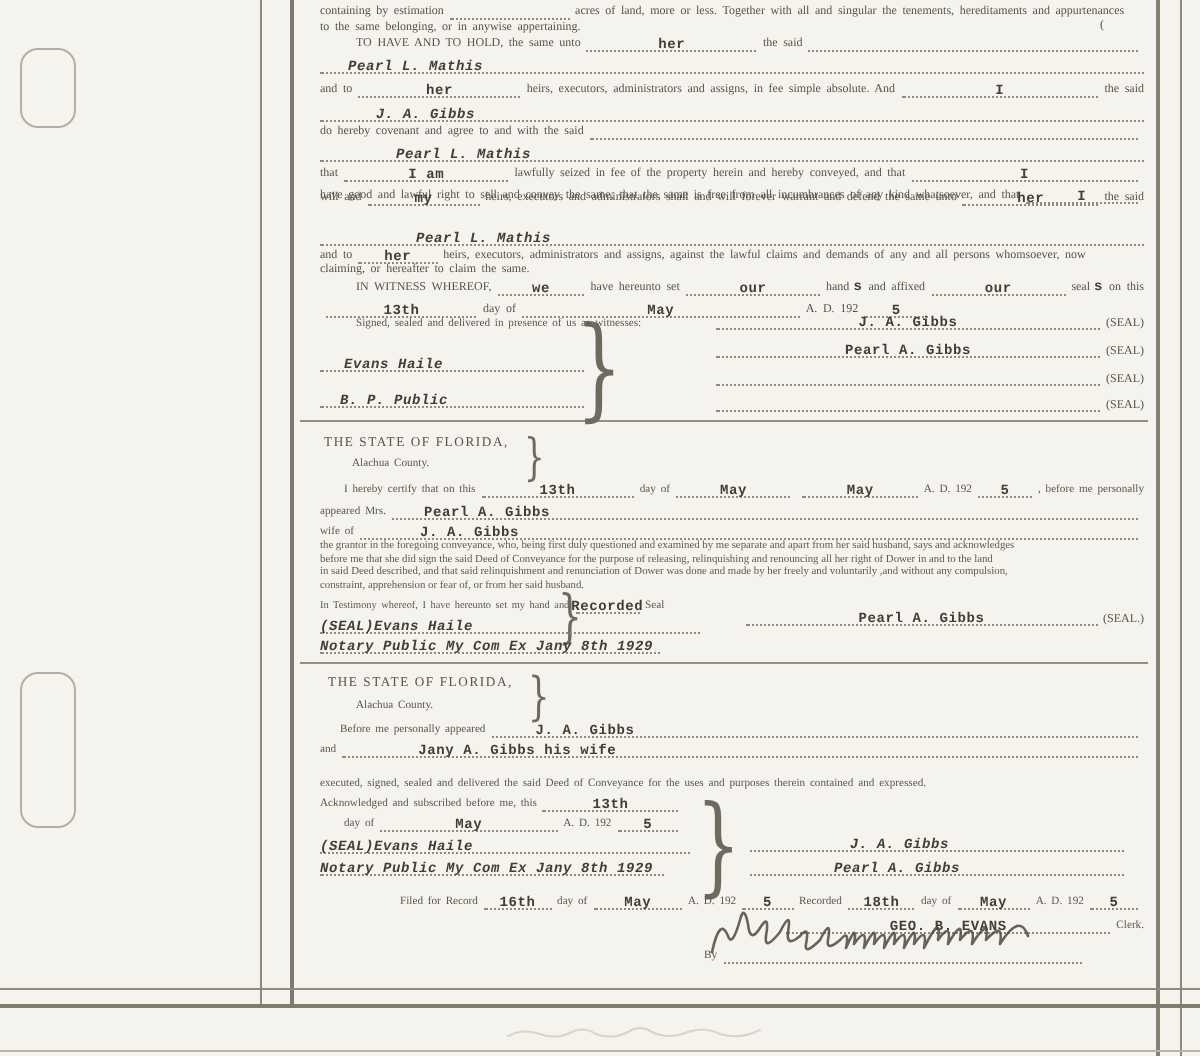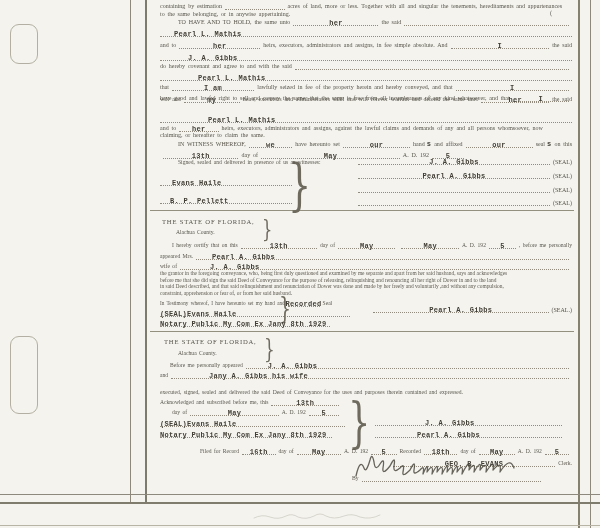--- a/index.html
+++ b/index.html
@@ -8,21 +8,21 @@
   .pl{font-family:"Liberation Serif",serif;font-size:6px;color:#57544a;white-space:nowrap;word-spacing:1.3px;line-height:8px;}
   .pls{font-family:"Liberation Serif",serif;font-size:5.6px;color:#5a574e;white-space:nowrap;word-spacing:1px;line-height:7px;}
   .fp{font-family:"Liberation Serif",serif;font-size:5.4px;color:#5d5a50;white-space:nowrap;line-height:6.5px;}
   .state{font-family:"Liberation Serif",serif;font-size:6.6px;letter-spacing:.8px;color:#56534a;white-space:nowrap;}
   
   .ty{font-family:"Liberation Mono","DejaVu Sans Mono",monospace;font-size:7px;font-weight:bold;color:#413e35;white-space:nowrap;letter-spacing:.3px;line-height:8px;}
   .ln{position:absolute;left:0;right:0;display:flex;align-items:flex-end;height:8px;}
   .fill{flex:1 1 20px;min-width:6px;border-bottom:1px dotted #908b7e;margin:0 3px;height:7px;display:flex;justify-content:center;align-items:flex-end;}
   .fill .ty{margin-bottom:-2px;}
   .fill.left{justify-content:flex-start;}
-  .nl{position:absolute;border-bottom:1px dotted #908b7e;height:10px;}
+  .nl{position:absolute;border-bottom:1px dotted #908b7e;height:10px;font-style:italic;}
   .nl .ty{position:absolute;bottom:-2px;}
   .form{position:absolute;left:160px;top:0;width:412px;height:528px;}
   .vrule{position:absolute;top:0;background:#8d897d;}
   .hrule{position:absolute;left:0;background:#8d897d;}
   .divider{position:absolute;left:150px;width:424px;height:1px;background:#94907f;}
   .brace{position:absolute;font-family:"DejaVu Serif",serif;color:#6e6a5e;line-height:1;transform:scaleX(.65);transform-origin:left top;}
   .punch{position:absolute;border:1px solid #b3afa2;border-radius:9px;background:transparent;}
   .sigrow{position:absolute;display:flex;align-items:flex-end;height:10px;}
   .seal{font-family:"Liberation Serif",serif;font-size:6px;color:#57544a;white-space:nowrap;}
 </style>
@@ -167,21 +167,21 @@
       <span class="fill" style="flex-grow:.15">
           <span class="ty">5</span>
         </span>
     </div>
 
     <span class="pls" style="position:absolute;left:18px;top:159px;">Signed, sealed and delivered in presence of us as witnesses:</span>
     <div class="nl" style="top:175px;left:0;width:132px;">
       <span class="ty" style="left:12px">Evans Haile</span>
     </div>
     <div class="nl" style="top:193px;left:0;width:132px;">
-      <span class="ty" style="left:10px">B. P. Pellett</span>
+      <span class="ty" style="left:10px">B. P. Public</span>
     </div>
 
     <div class="sigrow" style="left:195px;right:0;top:155px;">
       <span class="fill">
           <span class="ty">J. A. Gibbs</span>
         </span>
       <span class="seal">(SEAL)</span>
     </div>
     <div class="sigrow" style="left:195px;right:0;top:169px;">
       <span class="fill">

